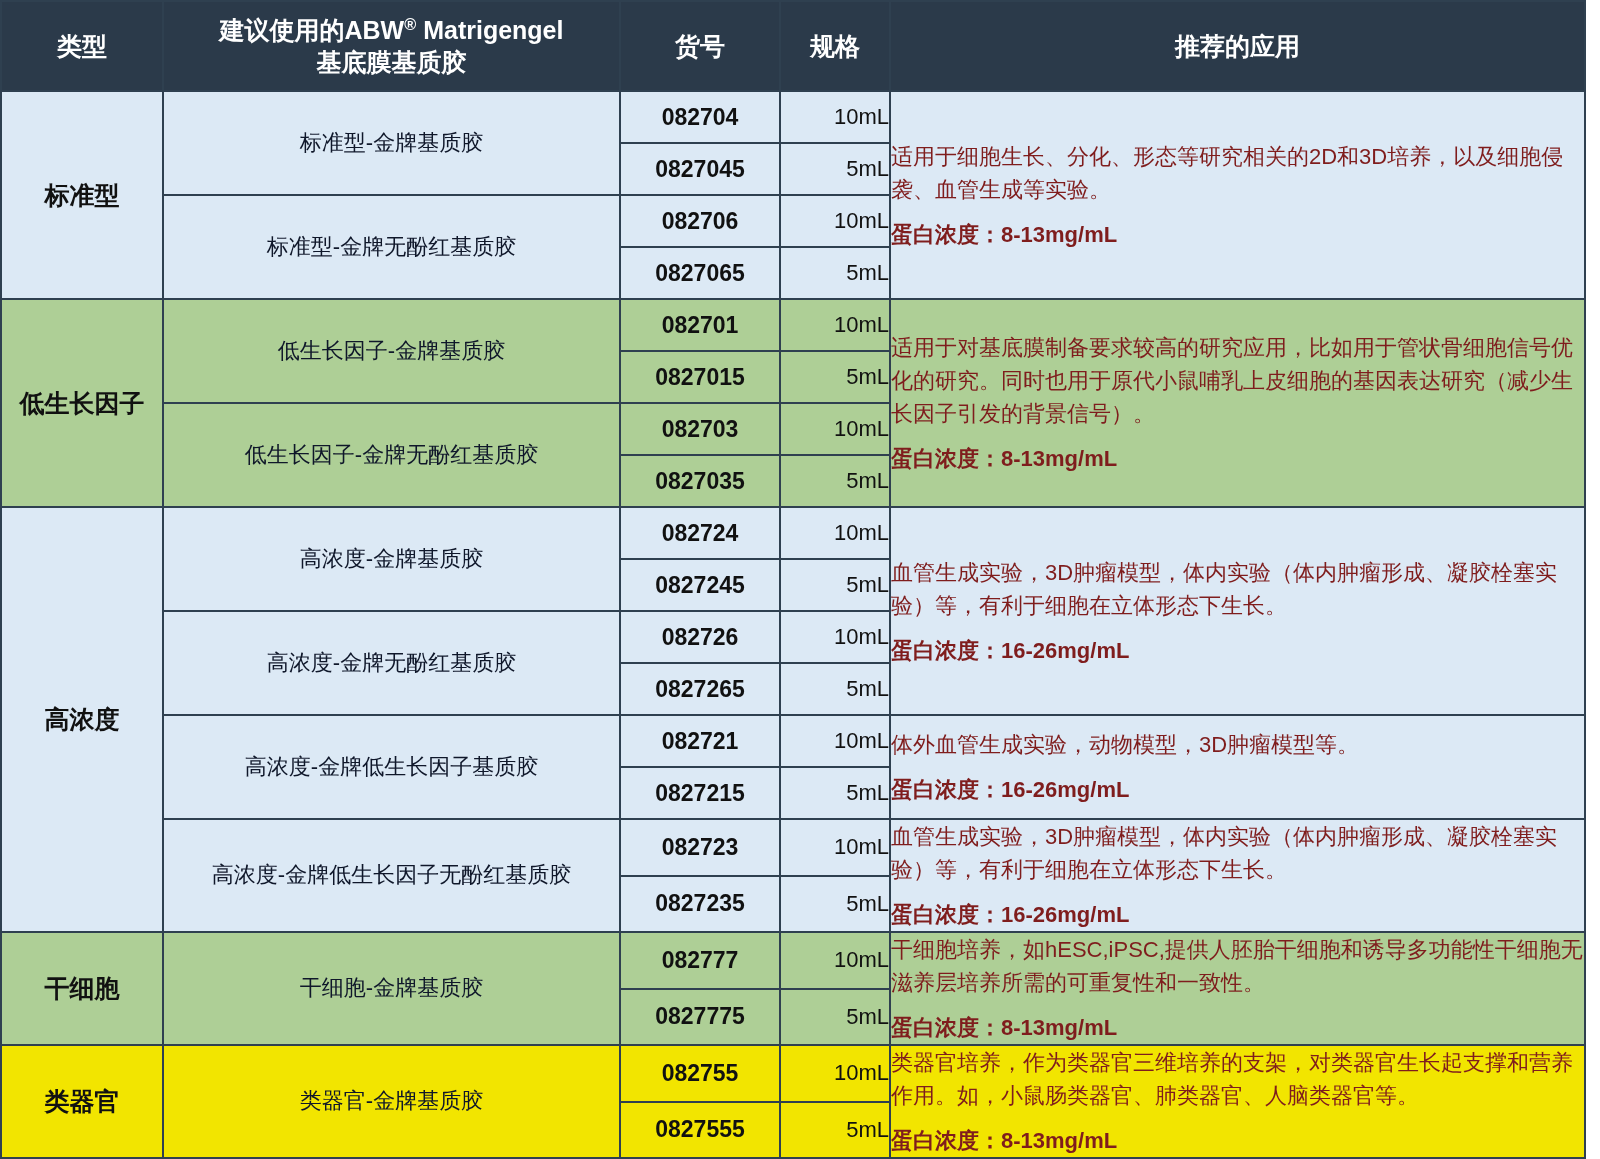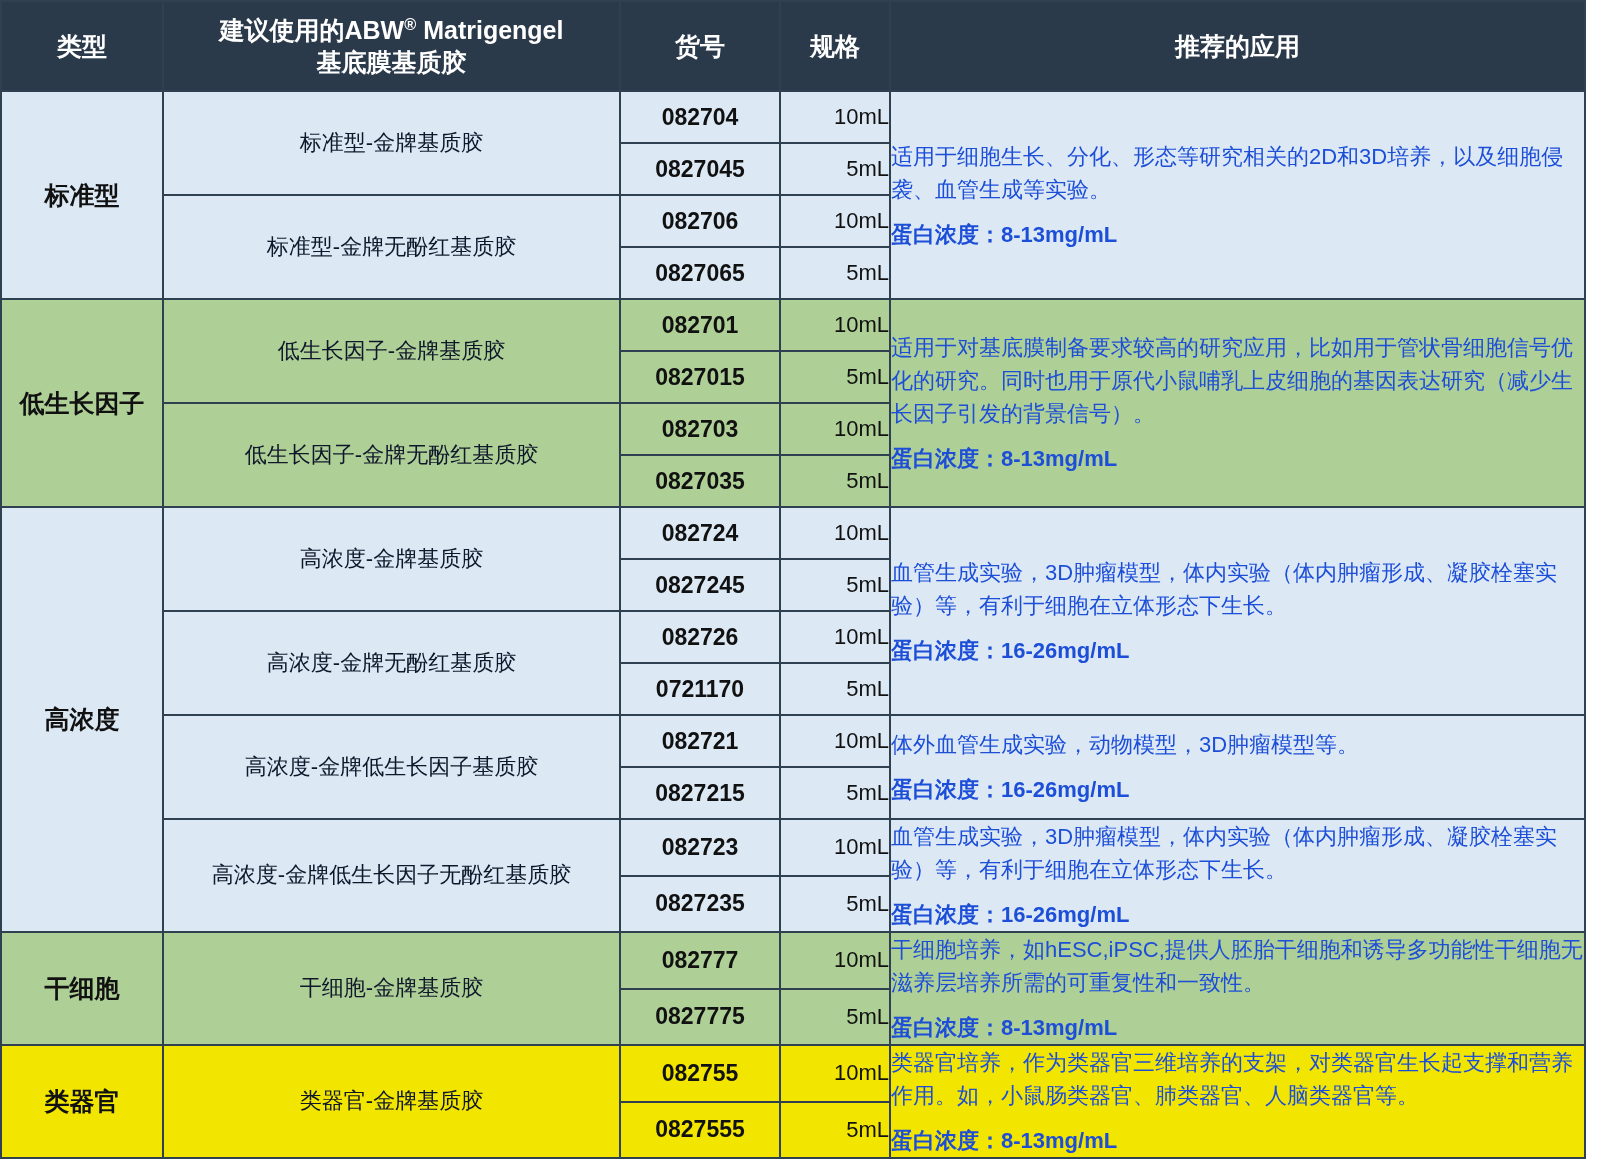--- a/index.html
+++ b/index.html
@@ -64,21 +64,21 @@
   }
   .cell-spec {
     text-align: right;
     font-size: 22px;
     color: #111111;
     padding: 4px 2px;
   }
   .cell-app {
     text-align: left;
     font-size: 22px;
-    color: #1d4ed8;
+    color: #7f1d1d;
     padding: 12px 14px 12px 16px;
     line-height: 1.5;
   }
   .cell-app .conc {
     font-weight: bold;
     display: block;
     margin-top: 12px;
   }
   .row-blue   { background: #dce9f5; }
   .row-green  { background: #aecf96; }
@@ -157,21 +157,21 @@
       <tr class="row-blue">
         <td class="cell-cat">0827245</td>
         <td class="cell-spec">5mL</td>
       </tr>
       <tr class="row-blue">
         <td class="cell-name" rowspan="2">高浓度-金牌无酚红基质胶</td>
         <td class="cell-cat">082726</td>
         <td class="cell-spec">10mL</td>
       </tr>
       <tr class="row-blue">
-        <td class="cell-cat">0721170</td>
+        <td class="cell-cat">0827265</td>
         <td class="cell-spec">5mL</td>
       </tr>
       <tr class="row-blue">
         <td class="cell-name" rowspan="2">高浓度-金牌低生长因子基质胶</td>
         <td class="cell-cat">082721</td>
         <td class="cell-spec">10mL</td>
         <td class="cell-app" rowspan="2"><span>体外血管生成实验，动物模型，3D肿瘤模型等。</span><span class="conc">蛋白浓度：16-26mg/mL</span></td>
       </tr>
       <tr class="row-blue">
         <td class="cell-cat">0827215</td>

